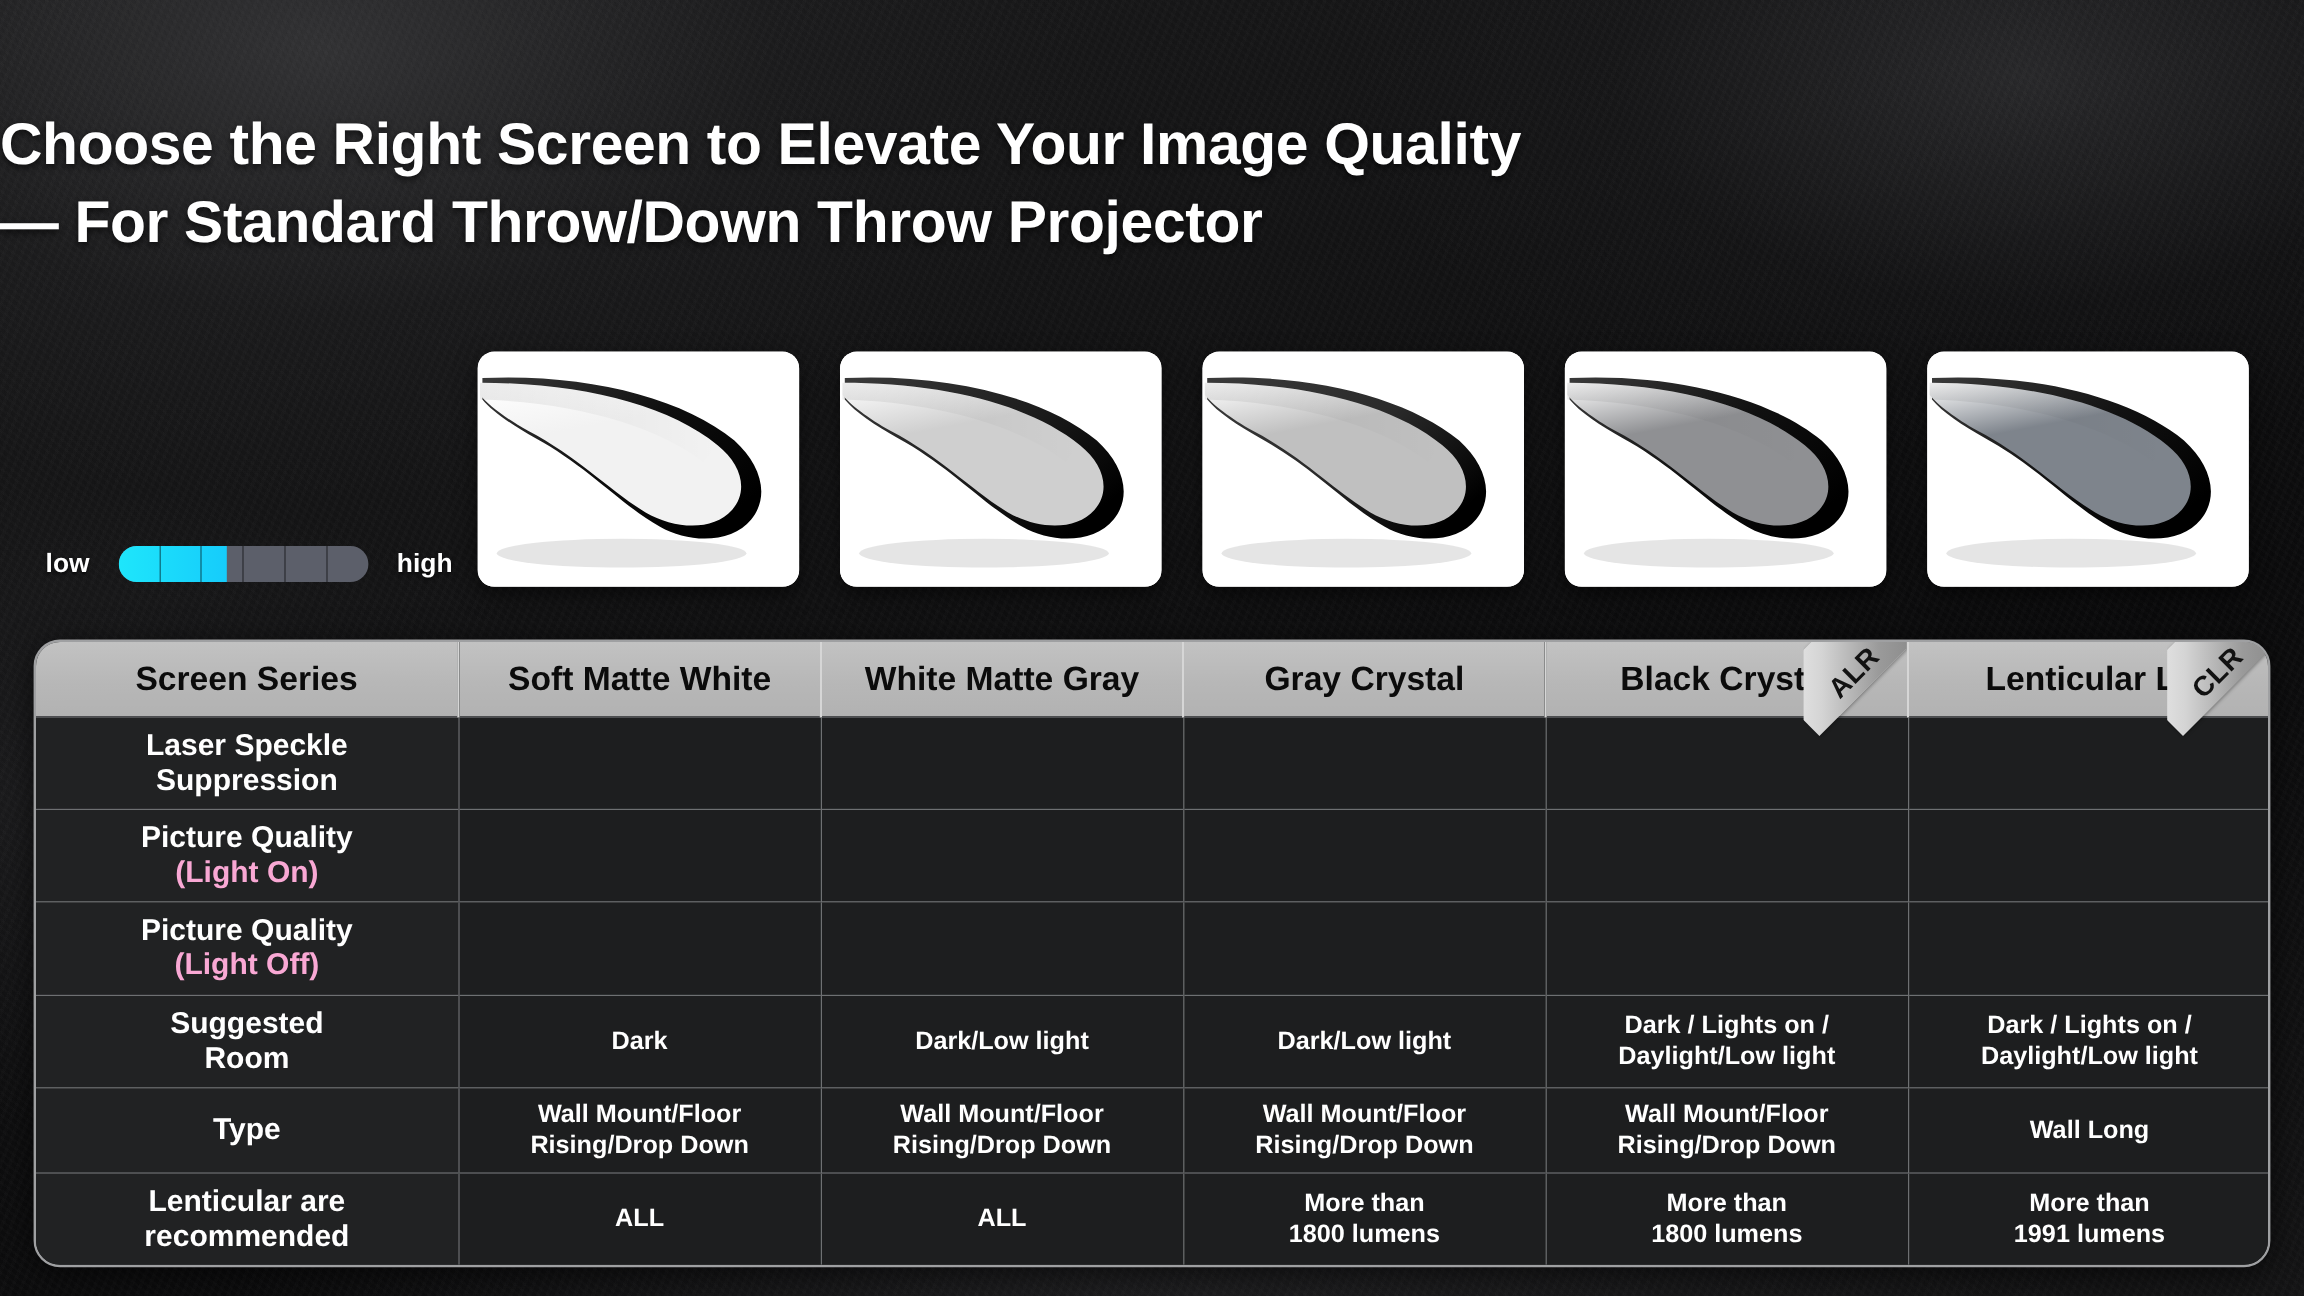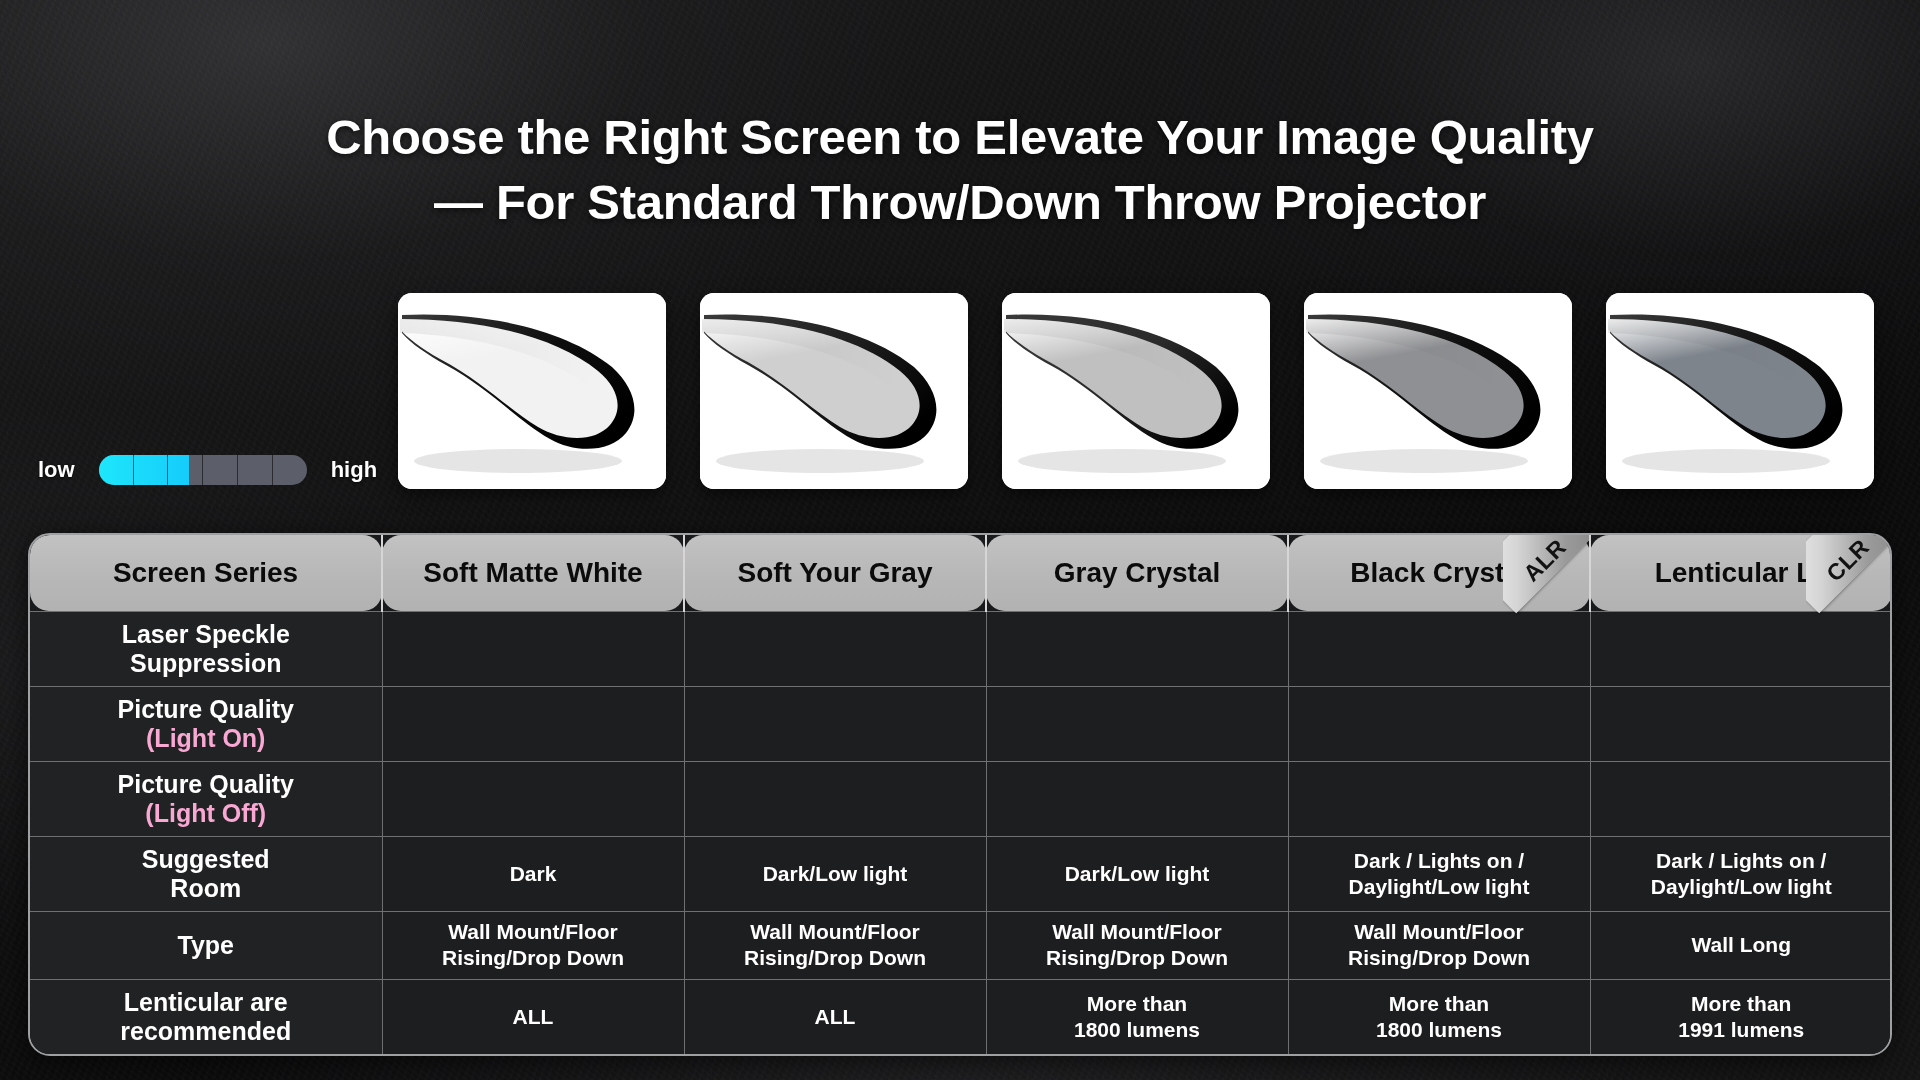--- a/index.html
+++ b/index.html
@@ -28,22 +28,22 @@
       repeating-linear-gradient(72deg, rgba(0,0,0,0.05) 0 1px, rgba(0,0,0,0) 1px 4px);
     pointer-events: none;
     z-index: 0;
   }
 
   .page { position: relative; z-index: 1; width: 1920px; height: 1080px; }
 
   
   .title-block {
     position: absolute;
-    top: 105px; left: 0; right: 0;
-    text-align: center;
+    top: 89px; left: 0; right: 0;
+    text-align: left;
   }
   .title-line {
     color: #ffffff;
     font-size: 49px;
     font-weight: 700;
     letter-spacing: -0.3px;
     line-height: 1.32;
     text-shadow: 0 2px 6px rgba(0,0,0,0.65);
   }
 
@@ -110,26 +110,25 @@
     table-layout: fixed;
   }
   table.compare col.c0 { width: 352px; }
   table.compare col.cx { width: 302px; }
 
   thead th {
     background: linear-gradient(180deg, #c2c2c2 0%, #b7b7b7 55%, #b2b2b2 100%);
     color: #0b0b0b;
     font-size: 28px;
     font-weight: 700;
-    height: 76px;
+    height: 62px;
     border-right: 2px solid #d6d6d6;
     position: relative;
     text-align: center;
     white-space: nowrap;
-    border-radius: 19px;
   }
   thead th:last-child { border-right: none; }
 
   .corner-badge {
     position: absolute;
     top: 0; right: 0;
     width: 86px; height: 82px;
     overflow: hidden;
     pointer-events: none;
   }
@@ -365,21 +364,21 @@
           <col class="cx">
           <col class="cx">
           <col class="cx">
           <col class="cx">
           <col class="cx">
       </colgroup>
       <thead>
         <tr id="header-row">
             <th><span>Screen Series</span></th>
             <th><span>Soft Matte White</span></th>
-            <th><span>Soft Your Gray</span></th>
+            <th><span>White Matte Gray</span></th>
             <th><span>Gray Crystal</span></th>
             <th><span>Black Crystal</span><span class="corner-badge">
                 <span class="ribbon"></span>
                 <span class="ribbon-text">ALR</span>
               </span></th>
             <th><span>Lenticular LT</span><span class="corner-badge">
                 <span class="ribbon"></span>
                 <span class="ribbon-text">CLR</span>
               </span></th>
           </tr>

